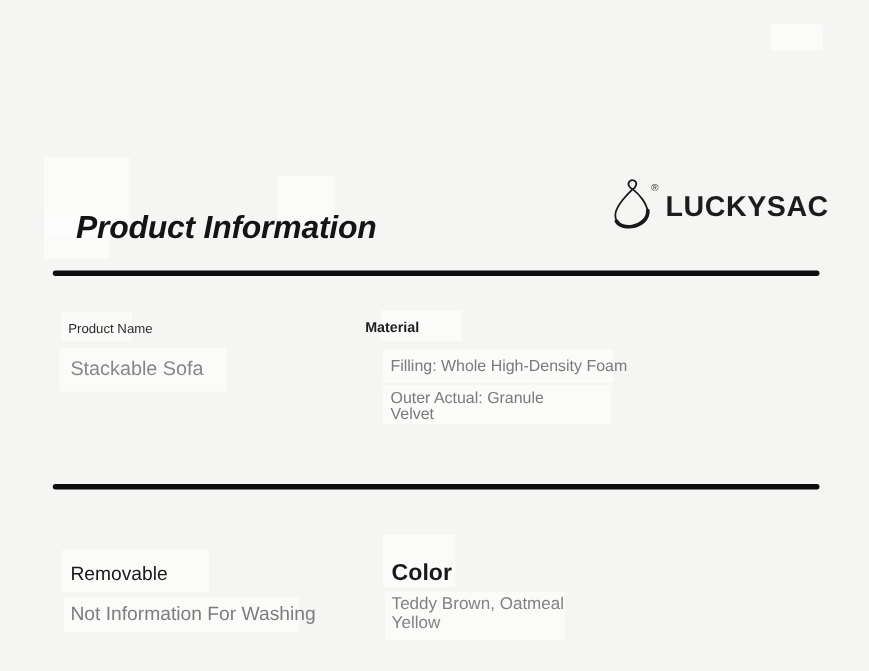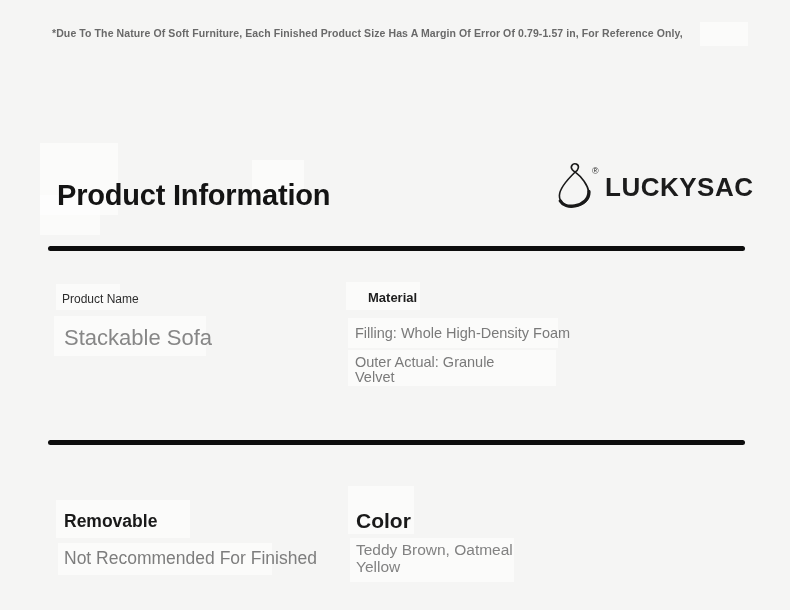--- a/index.html
+++ b/index.html
@@ -32,27 +32,27 @@
     color:#1c1c1c;
   }
   .divider{
     left:48px;width:697px;height:5px;
     background:#0d0d0d;border-radius:2.5px;
   }
   .divider-1{top:246px;}
   .divider-2{top:440px;}
 
   .pn-label{left:62px;top:292px;font-size:12px;font-weight:500;color:#2d2d2d;}
-  .pn-value{left:64px;top:325px;font-size:22px;font-weight:400;color:#878787;}
+  .pn-value{left:64px;top:325px;font-size:18px;font-weight:400;color:#878787;}
 
-  .mat-label{left:368px;top:290px;font-size:13px;font-weight:700;color:#1e1e1e;}
+  .mat-label{left:332px;top:290px;font-size:13px;font-weight:700;color:#1e1e1e;}
   .mat-line1{left:355px;top:325px;font-size:14.5px;color:#7a7a7a;}
   .mat-line2{left:355px;top:355px;width:155px;font-size:14.5px;line-height:14.5px;color:#7a7a7a;}
 
-  .rem-label{left:64px;top:511px;font-size:17.5px;font-weight:700;color:#191919;}
+  .rem-label{left:64px;top:511px;font-size:17.5px;font-weight:400;color:#191919;}
   .rem-value{left:64px;top:548px;font-size:17.5px;font-weight:400;color:#7d7d7d;}
 
   .col-label{left:356px;top:509px;font-size:21px;font-weight:700;color:#191919;}
   .col-value{left:356px;top:542px;width:172px;font-size:15.5px;line-height:16.5px;color:#828282;}
 </style>
 </head>
 <body>
 
 <div class="patch" style="left:40px;top:143px;width:78px;height:72px;"></div>
 <div class="patch" style="left:252px;top:160px;width:52px;height:44px;"></div>
@@ -62,24 +62,23 @@
 <div class="patch" style="left:54px;top:316px;width:152px;height:40px;"></div>
 <div class="patch" style="left:346px;top:282px;width:74px;height:28px;"></div>
 <div class="patch" style="left:348px;top:318px;width:210px;height:30px;"></div>
 <div class="patch" style="left:348px;top:350px;width:208px;height:36px;"></div>
 <div class="patch" style="left:56px;top:500px;width:134px;height:38px;"></div>
 <div class="patch" style="left:58px;top:543px;width:214px;height:32px;"></div>
 <div class="patch" style="left:348px;top:486px;width:66px;height:48px;"></div>
 <div class="patch" style="left:350px;top:538px;width:164px;height:44px;"></div>
 
 <div class="abs z disclaimer">
-  <div>*Due To The Nature Of Soft Furniture, Each Finished Product Size Has A Margin Of Error Of 0.79-1.57 in, For Reference Only,</div>
 </div>
 
-<h1 class="abs z page-title" style="margin:5px;">Product Information</h1>
+<h1 class="abs z page-title" style="margin:17px;font-style:italic;">Product Information</h1>
 
 <div class="abs z logo-icon">
   <svg width="38" height="46" viewBox="0 0 38 46" fill="none" xmlns="http://www.w3.org/2000/svg">
     <path d="M19.2,10 C22.4,8.2 24,3.6 20.3,2.1 C16.7,0.7 13.8,4.8 16.3,7.8 C17.2,8.9 18.3,9.7 19.2,10 C13.5,15.5 3.6,25.5 3.4,33.5 C3.2,41.5 11,45 18.5,44.2 C27.5,43.2 33.8,38 32.8,30.2 C31.9,23 25.5,14.8 19.6,10.4" stroke="#191919" stroke-width="1.6" stroke-linecap="round" fill="none"></path>
     <path d="M32.9,29.5 C33.3,36.8 27.2,42.3 18.8,43.9 C12.8,45 6.8,43.3 4.4,39" stroke="#191919" stroke-width="3.4" stroke-linecap="round" fill="none"></path>
   </svg>
 </div>
 <div class="abs z logo-reg">®</div>
 <div class="abs z brand-name">LUCKYSAC</div>
 
@@ -88,16 +87,16 @@
 <div class="abs z pn-label">Product Name</div>
 <div class="abs z pn-value">Stackable Sofa</div>
 
 <div class="abs z mat-label">Material</div>
 <div class="abs z mat-line1">Filling: Whole High-Density Foam</div>
 <div class="abs z mat-line2">Outer Actual: Granule Velvet</div>
 
 <div class="abs z divider divider-2"></div>
 
 <div class="abs z rem-label">Removable</div>
-<div class="abs z rem-value">Not Recommended For Finished</div>
+<div class="abs z rem-value">Not Information For Washing</div>
 
 <div class="abs z col-label">Color</div>
 <div class="abs z col-value">Teddy Brown, Oatmeal Yellow</div>
 
 </body></html>

